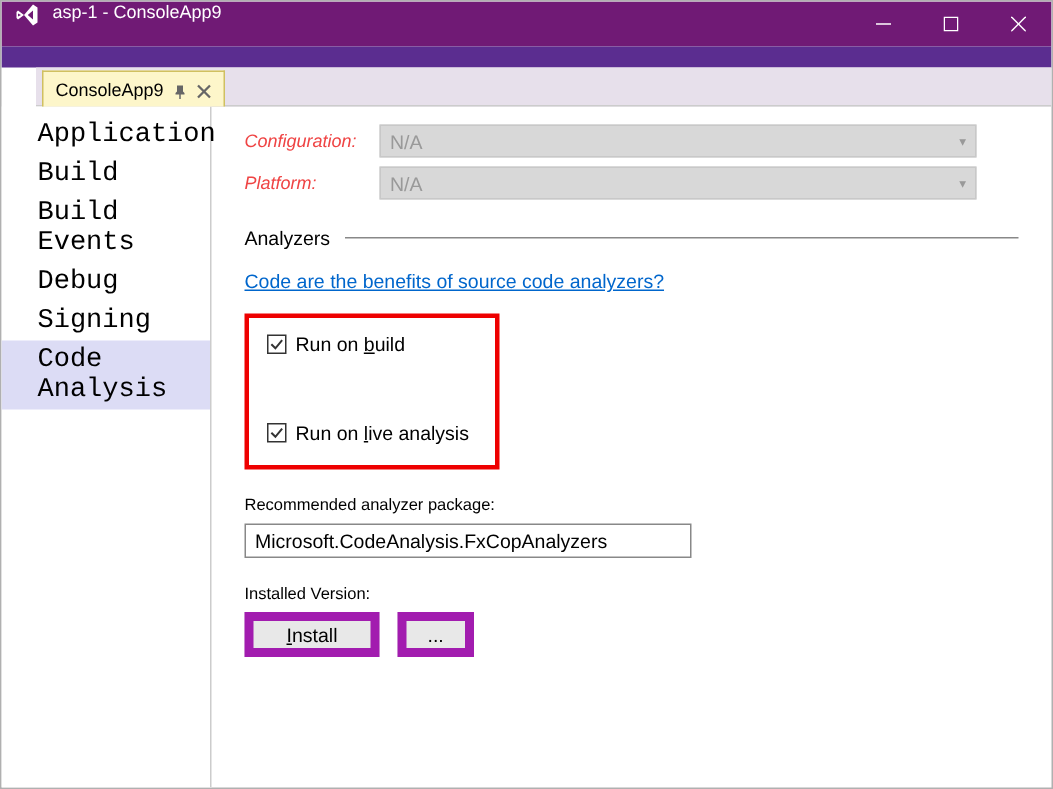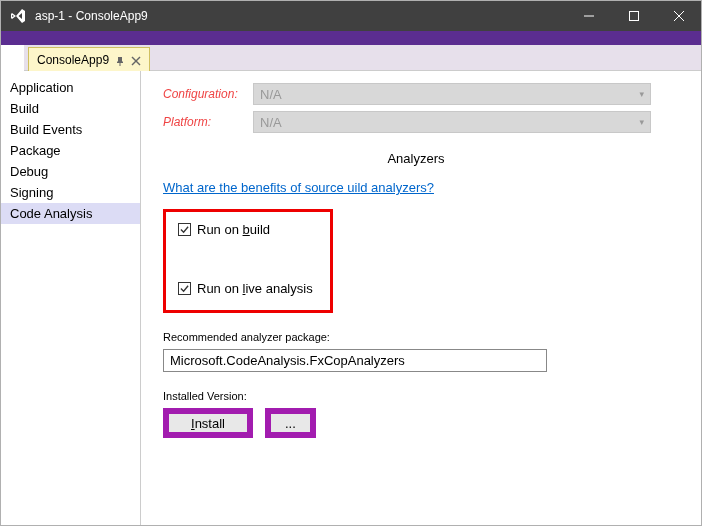--- a/index.html
+++ b/index.html
@@ -1,57 +1,57 @@
 <!DOCTYPE html>
 <html><head>
   <meta charset="utf-8">
   <style>
     * { box-sizing: border-box; margin: 0; padding: 0; }
     body { font-family: "Segoe UI", Tahoma, sans-serif; font-size: 12px; background: #fff; width: 702px; height: 526px; overflow: hidden; border: 1px solid #b0b0b0; }
     
-    .titlebar { background: #404040; height: 30px; display: flex; align-items: center; color: #fff; padding: 0 0 0 8px; }
+    .titlebar { background: #701a75; height: 30px; display: flex; align-items: flex-start; color: #fff; padding: 0 0 0 8px; }
     .titlebar .vs-icon { width: 18px; height: 18px; margin-right: 8px; display: flex; align-items: center; justify-content: center; }
     .titlebar .title { flex: 1; font-size: 12px; }
     .titlebar .winbtns { display: flex; }
     .titlebar .winbtn { width: 45px; height: 30px; display: flex; align-items: center; justify-content: center; cursor: pointer; }
     
     .menubar { background: #5b2d90; height: 14px; }
     
     .tabbar { background: #e7e0eb; height: 26px; display: flex; align-items: flex-end; padding-left: 4px; border-bottom: 1px solid #ccc; margin-left: 23px; }
     .tab { background: #fdf6ca; border: 1px solid #d0c060; border-bottom: none; height: 24px; padding: 0 8px; display: flex; align-items: center; font-size: 12px; gap: 6px; position: relative; top: 1px; }
     .tab .pin { width: 10px; height: 10px; }
     .tab .close { width: 10px; height: 10px; cursor: pointer; }
     
     .content { display: flex; height: calc(100% - 70px); }
     
     .sidebar { width: 140px; border-right: 1px solid #ccc; padding: 6px 0; background: #fff; }
-    .sidebar-item { padding: 3px 9px; cursor: pointer; font-size: 13px; }
+    .sidebar-item { padding: 3px 24px; cursor: pointer; font-size: 18px; font-family: Liberation Mono, monospace; }
     .sidebar-item.selected { background: #dcdcf5; }
     
     .main { flex: 1; padding: 12px 22px; overflow: auto; }
     
     .cfg-row { display: flex; align-items: center; margin-bottom: 6px; }
     .cfg-label { width: 90px; color: #ef4444; font-size: 12px; font-style: italic; }
     .cfg-select { flex: 1; max-width: 398px; height: 22px; background: #d8d8d8; color: #999; border: 1px solid #c8c8c8; padding: 0 6px; display: flex; align-items: center; justify-content: space-between; font-size: 13px; }
     .cfg-select .caret { color: #999; font-size: 9px; }
     
-    .section-header { display: flex; align-items: center; margin: 18px 0 14px 0; flex-direction: column; }
+    .section-header { display: flex; align-items: center; margin: 18px 0 14px 0; }
     .section-title { font-size: 13px; margin-right: 10px; }
     .section-line { flex: 1; height: 1px; background: #888; }
     
     .link { color: #0066cc; text-decoration: underline; font-size: 13px; cursor: pointer; }
     
     .redbox { border: 3px solid #ee0000; padding: 10px 12px; margin: 14px 0 18px 0; width: 170px; }
     .chk-row { display: flex; align-items: center; margin-bottom: 12px; font-size: 13px; }
     .chk-row:last-child { margin-bottom: 4px; margin-top: 44px; }
     .chk-box { width: 13px; height: 13px; border: 1px solid #333; margin-right: 6px; display: flex; align-items: center; justify-content: center; background: #fff; }
     .chk-box svg { width: 9px; height: 9px; }
     
     .field-label { font-size: 11px; margin-bottom: 6px; }
-    .text-input { width: 384px; height: 23px; border: 1px solid #888; padding: 0 6px; font-size: 13px; font-family: inherit; margin-bottom: 18px; }
+    .text-input { width: 298px; height: 23px; border: 1px solid #888; padding: 0 6px; font-size: 13px; font-family: inherit; margin-bottom: 18px; }
     
     .installed-row { display: flex; align-items: center; gap: 12px; }
     .ro-input { width: 120px; height: 30px; border: 1px solid #999; padding: 0 6px; font-size: 13px; font-family: inherit; background: #fff; }
     .btn { height: 30px; border: 6px solid #a21caf; background: #e8e8e8; padding: 0 22px; font-size: 13px; font-family: inherit; cursor: pointer; }
     .btn-small { padding: 0 14px; }
     
     .u { text-decoration: underline; }
   </style>
 </head>
 <body>
@@ -100,21 +100,20 @@
         </svg>
     </span>
   </div>
 </div>
 
 <div class="content">
   <div class="sidebar">
     <div class="sidebar-item"><span>Application</span></div>
     <div class="sidebar-item"><span>Build</span></div>
     <div class="sidebar-item"><span>Build Events</span></div>
-    <div class="sidebar-item"><span>Package</span></div>
     <div class="sidebar-item"><span>Debug</span></div>
     <div class="sidebar-item"><span>Signing</span></div>
     <div class="sidebar-item selected"><span>Code Analysis</span></div>
   </div>
 
   <div class="main">
     <div class="cfg-row">
       <span class="cfg-label">Configuration:</span>
       <div class="cfg-select">
         <span>N/A</span>
@@ -127,21 +126,21 @@
         <span>N/A</span>
         <span class="caret">▾</span>
       </div>
     </div>
 
     <div class="section-header">
       <span class="section-title">Analyzers</span>
       <div class="section-line"></div>
     </div>
 
-    <a class="link">What are the benefits of source uild analyzers?</a>
+    <a class="link">Code are the benefits of source code analyzers?</a>
 
     <div class="redbox">
       <div class="chk-row">
         <span class="chk-box">
           <svg viewBox="0 0 10 10">
               <polyline points="1,5 4,8 9,2" fill="none" stroke="#333" stroke-width="1.5"></polyline>
             </svg>
         </span>
         <span><span>Run on </span><span class="u">b</span><span>uild</span></span>
       </div>

